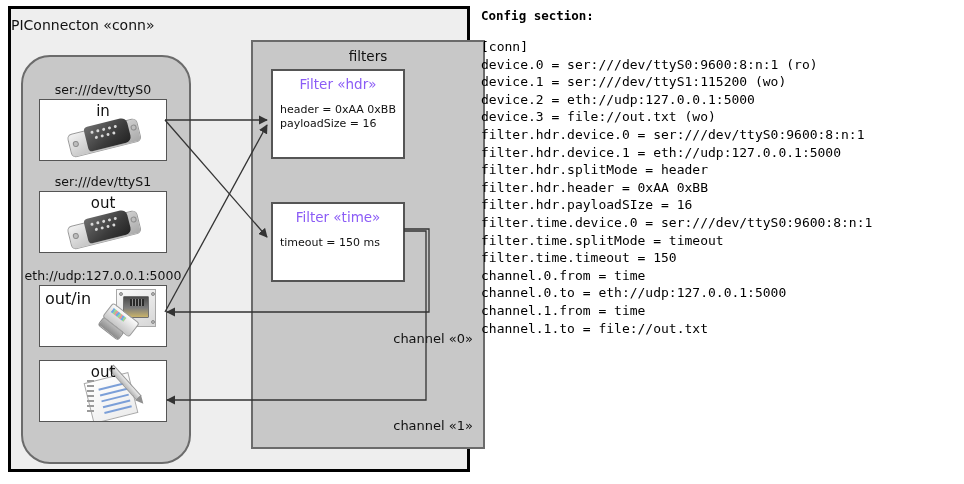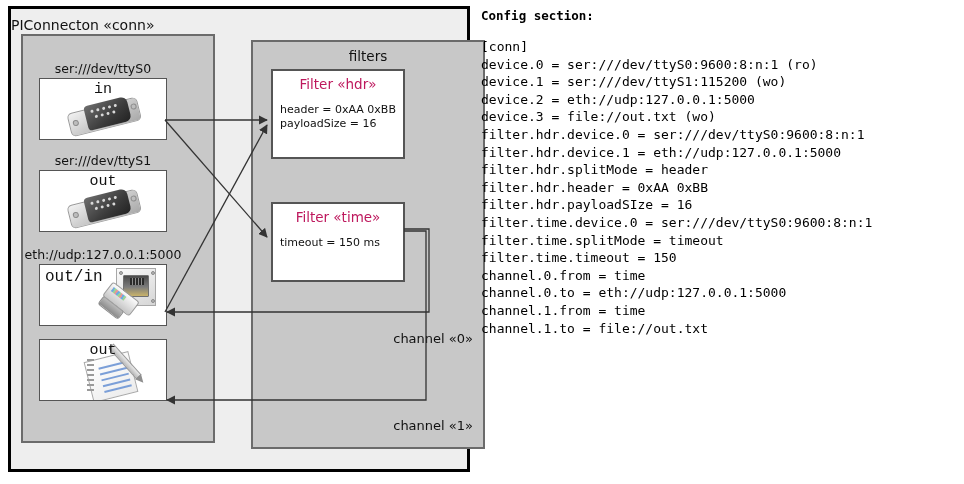--- a/index.html
+++ b/index.html
@@ -38,23 +38,24 @@
 
   
   .panel {
     position: absolute;
     background: #c8c8c8;
     border: 2px solid #6b6b6b;
     box-sizing: border-box;
   }
   #devices-panel {
     left: 10px;
-    top: 25px;
-    width: 194px;
+    top: 46px;
+    width: 170px;
     height: 409px;
+    border-radius: 29px;
   }
   #filters-panel {
     left: 240px;
     top: 31px;
     width: 234px;
     height: 409px;
   }
   .panel-title {
     position: absolute;
     left: 0;
@@ -79,21 +80,20 @@
     white-space: nowrap;
   }
   #dev-eth .device-label { margin-left: -18px; width: 164px; }
   .device-box {
     position: relative;
     height: 62px;
     background: #ffffff;
     border: 1.5px solid #555555;
     box-sizing: border-box;
     overflow: hidden;
-    font-family: Liberation Mono, monospace;
   }
   .device-dir {
     position: absolute;
     font-size: 15px;
     color: #111;
     z-index: 3;
   }
   .dir-center {
     left: 0; right: 0; top: 2px; text-align: center;
   }
@@ -253,21 +253,21 @@
     width: 134px;
     background: #ffffff;
     border: 2px solid #555555;
     box-sizing: border-box;
   }
   #filter-hdr { top: 27px; height: 90px; }
   #filter-time { top: 160px; height: 80px; }
   .filter-title {
     text-align: center;
     font-size: 13.5px;
-    color: #be185d;
+    color: #8b5cf6;
     margin-top: 5px;
   }
   .filter-props {
     margin: 11px 0 0 7px;
     font-size: 11px;
     line-height: 14px;
     color: #111;
   }
 
   

